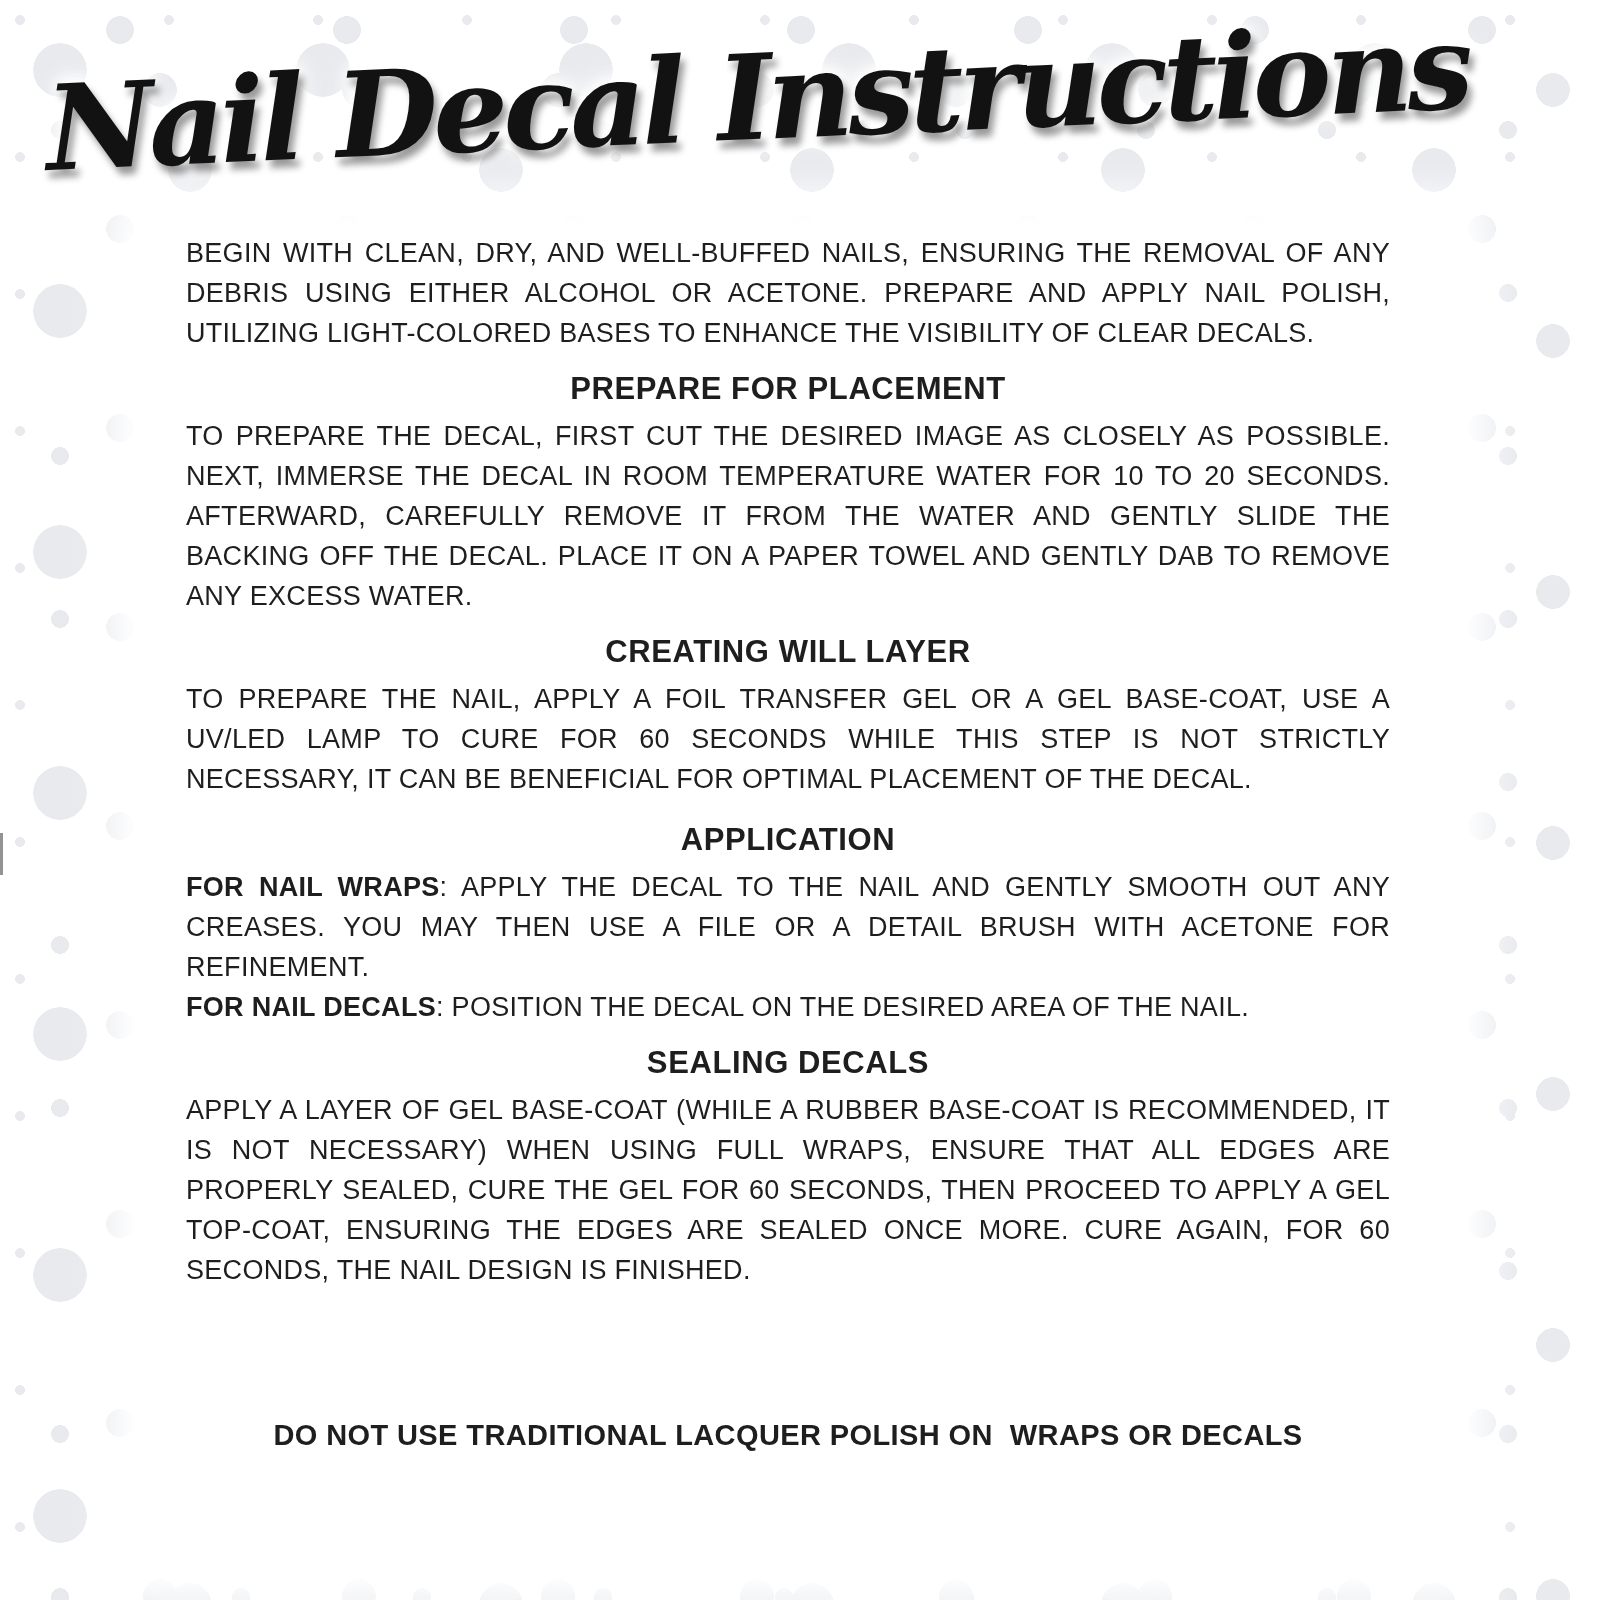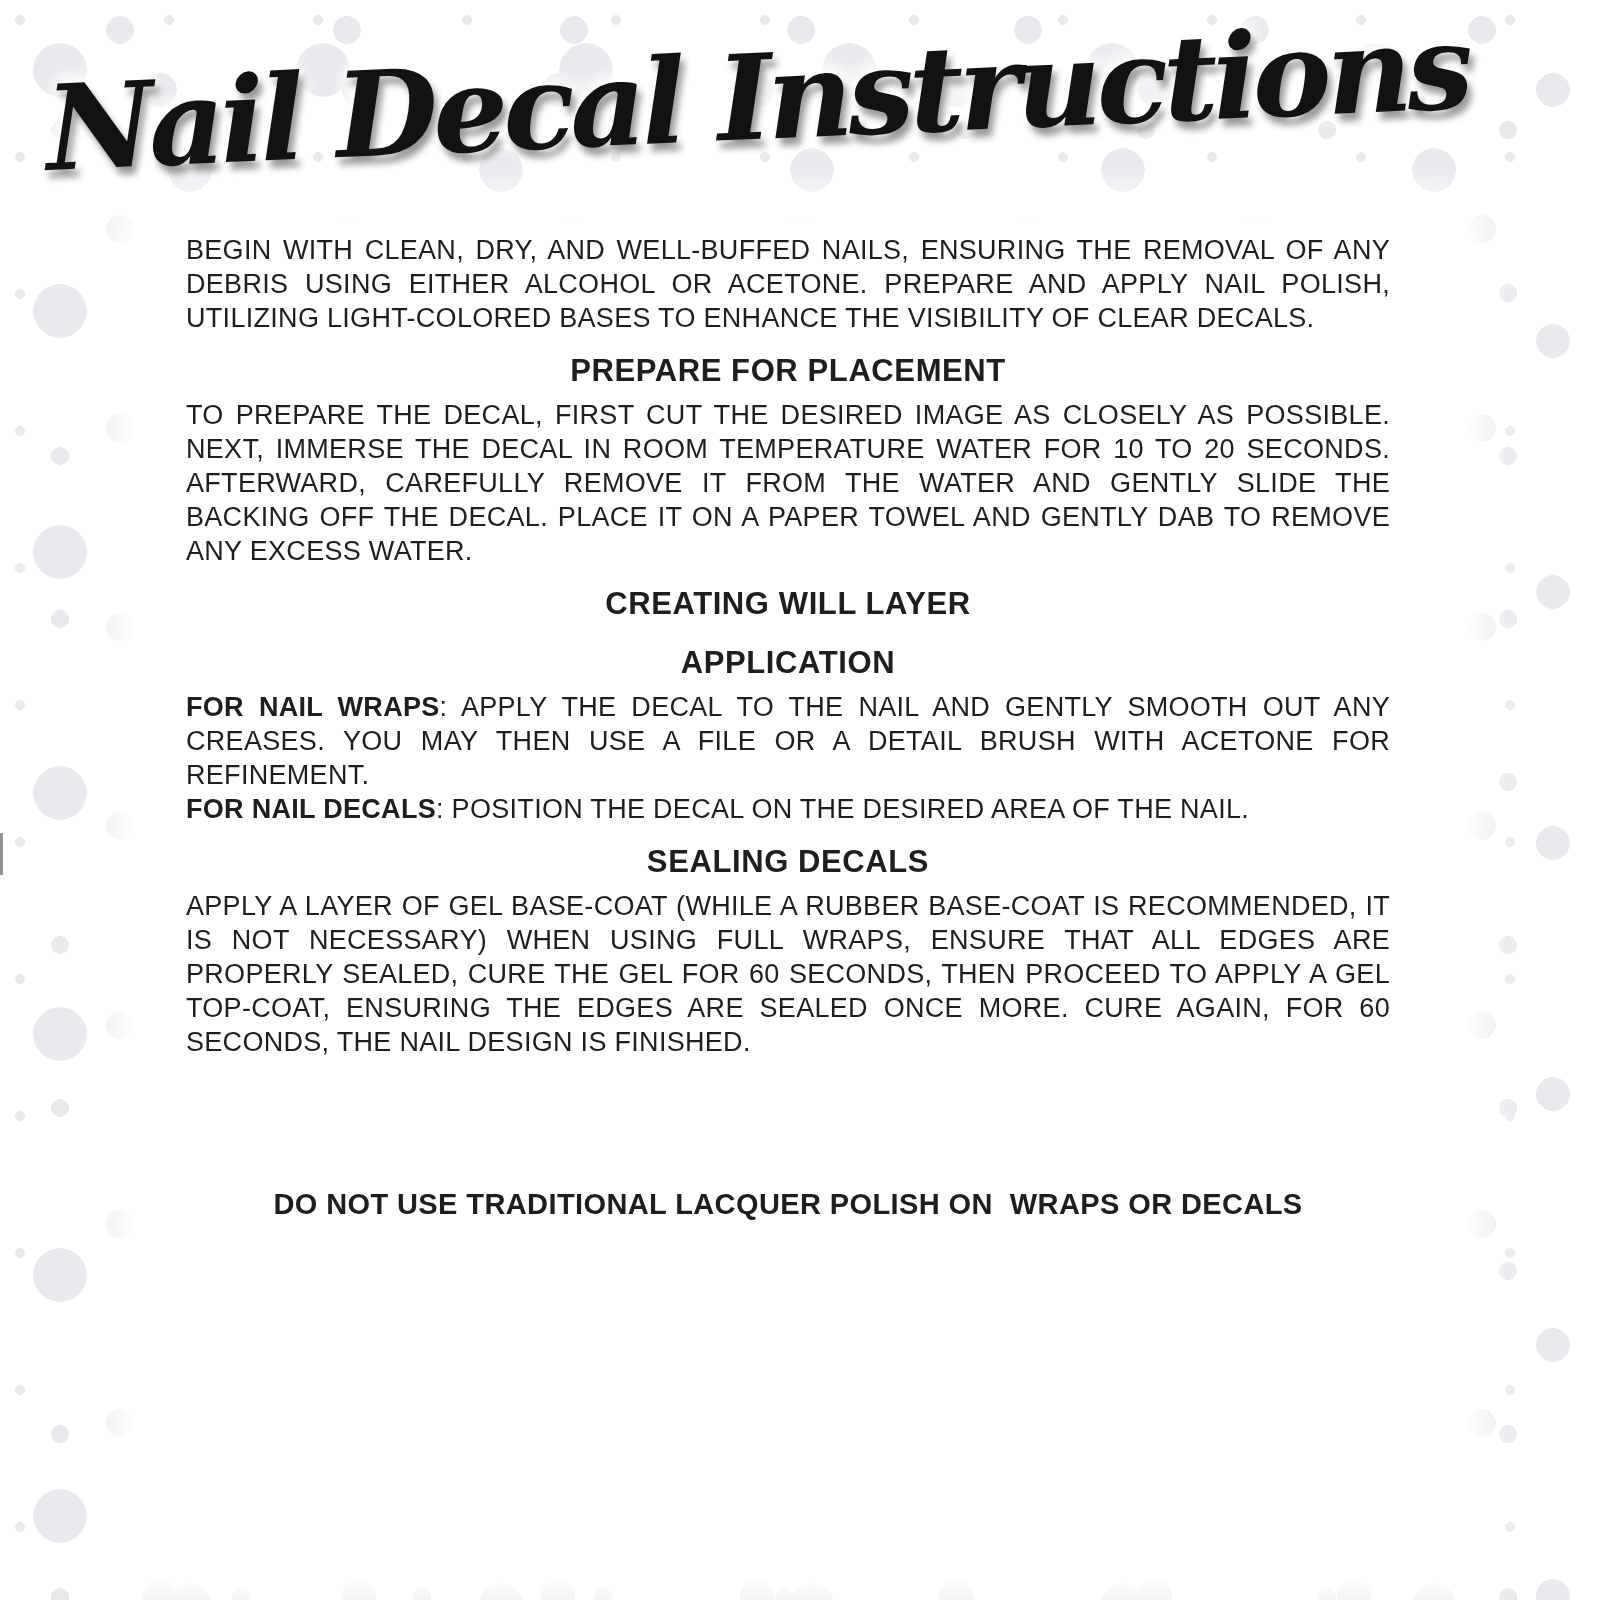--- a/index.html
+++ b/index.html
@@ -77,21 +77,21 @@
     font-weight: bold;
     letter-spacing: 0.6px;
     text-align: center;
     margin: 18px 0 9px;
   }
   section:first-of-type .section-heading { margin-top: 10px; }
   section.extra-gap .section-heading { margin-top: 23px; }
 
   .body-text {
     font-size: 27px;
-    line-height: 34px;
+    line-height: 40px;
     letter-spacing: 0.3px;
     text-align: justify;
     text-align-last: left;
     margin: 0;
   }
   .body-text strong { font-weight: bold; }
 
   .footer-warning {
     margin-top: 30px;
     text-align: center;
@@ -117,20 +117,21 @@
     <p class="body-text">BEGIN WITH CLEAN, DRY, AND WELL-BUFFED NAILS, ENSURING THE REMOVAL OF ANY DEBRIS USING EITHER ALCOHOL OR ACETONE. PREPARE AND APPLY NAIL POLISH, UTILIZING LIGHT-COLORED BASES TO ENHANCE THE VISIBILITY OF CLEAR DECALS.</p>
   </section>
 
   <section>
     <h2 class="section-heading">PREPARE FOR PLACEMENT</h2>
     <p class="body-text">TO PREPARE THE DECAL, FIRST CUT THE DESIRED IMAGE AS CLOSELY AS POSSIBLE. NEXT, IMMERSE THE DECAL IN ROOM TEMPERATURE WATER FOR 10 TO 20 SECONDS. AFTERWARD, CAREFULLY REMOVE IT FROM THE WATER AND GENTLY SLIDE THE BACKING OFF THE DECAL. PLACE IT ON A PAPER TOWEL AND GENTLY DAB TO REMOVE ANY EXCESS WATER.</p>
   </section>
 
   <section>
     <h2 class="section-heading">CREATING WILL LAYER</h2>
+    <p class="body-text">TO PREPARE THE NAIL, APPLY A FOIL TRANSFER GEL OR A GEL BASE-COAT, USE A UV/LED LAMP TO CURE FOR 60 SECONDS  WHILE THIS STEP IS NOT STRICTLY NECESSARY, IT CAN BE BENEFICIAL FOR OPTIMAL PLACEMENT OF THE DECAL.</p>
   </section>
 
   <section class="extra-gap">
     <h2 class="section-heading">APPLICATION</h2>
     <p class="body-text"><strong>FOR NAIL WRAPS</strong><span>: APPLY THE DECAL TO THE NAIL AND GENTLY SMOOTH OUT ANY CREASES. YOU MAY THEN USE A FILE OR A DETAIL BRUSH WITH ACETONE FOR REFINEMENT.</span></p>
     <p class="body-text"><strong>FOR NAIL DECALS</strong><span>: POSITION THE DECAL ON THE DESIRED AREA OF THE NAIL.</span></p>
   </section>
 
   <section>
     <h2 class="section-heading">SEALING DECALS</h2>

